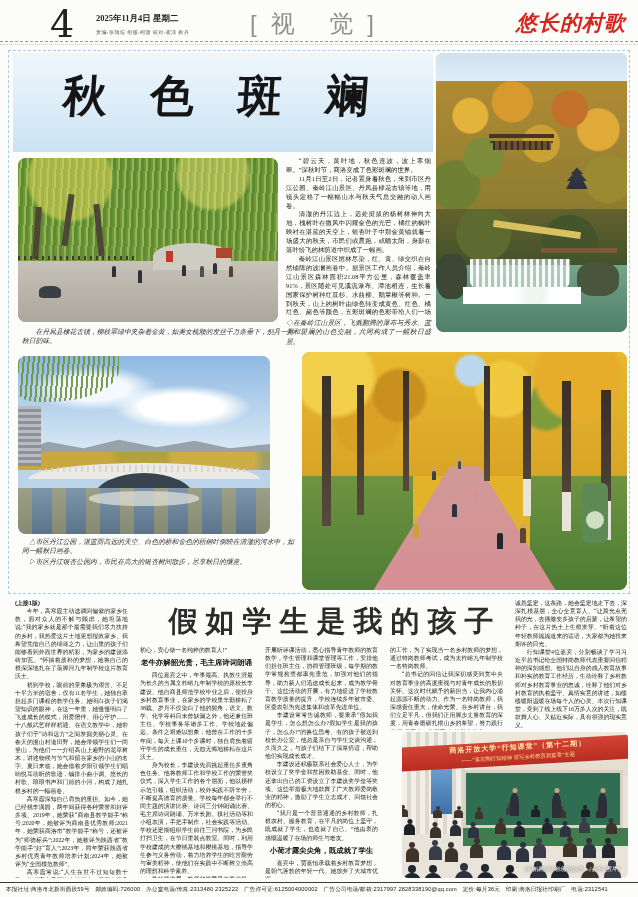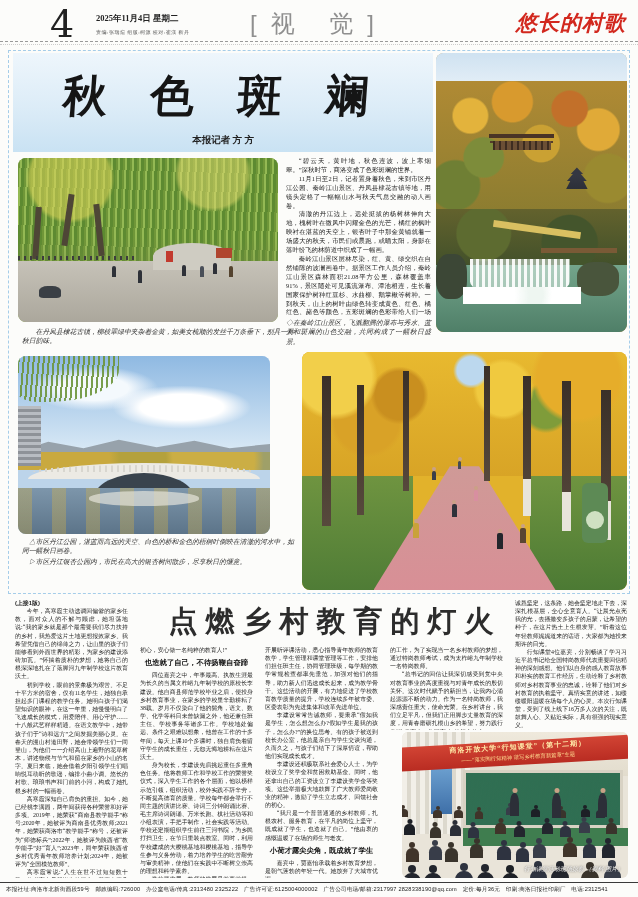--- a/index.html
+++ b/index.html
@@ -195,21 +195,20 @@
 </div>
 <div class="abs section-title">[视  觉]</div>
 <div class="abs masthead">悠长的村歌</div>
 <div class="abs header-rule"></div>
 <div class="abs header-rule2"></div>
 
 <div class="abs feature-frame"></div>
 
 <div class="abs title-box">
   <div class="feature-title">秋 色 斑 斓</div>
-  <div class="feature-byline">本报记者  方  方</div>
 </div>
 
 <div class="abs photo ph-mountain">
   <div class="pm-sky"></div>
   <div class="pm-hill"></div>
   <div class="pm-pav"></div>
   <div class="pm-pav2"></div>
   <div class="pm-pagoda"></div>
   <div class="pm-slope"></div>
   <div class="pm-ramp"></div>
@@ -292,33 +291,33 @@
   <div class="person" style="left:67%;top:74%;width:6px;height:15px;background:#5a4632;"></div>
   <div class="person" style="left:40%;top:50%;width:4px;height:9px;background:#3a3f49;"></div>
   <div class="person" style="left:48%;top:46%;width:3px;height:8px;background:#464b55;"></div>
 </div>
 
 <div class="abs cap cap-mid">
   <p>△市区丹江公园，湛蓝而高远的天空、白色的桥和金色的梧桐叶倒映在清澈的河水中，如同一幅秋日画卷。</p>
   <p>▷市区丹江银杏公园内，市民在高大的银杏树间散步，尽享秋日的惬意。</p>
 </div>
 
-<div class="abs art-headline">点燃乡村教育的灯火</div>
+<div class="abs art-headline">假如学生是我的孩子</div>
 
 <div class="abs col c1">
   <p class="noindent"><span class="continued">(上接1版)</span></p>
   <p>今年，高寒霞主动选调回偏僻的家乡任教，面对众人的不解与顾虑，她坦荡地说:“我的家乡就是那个最需要我们尽力扶持的乡村，我热爱这片土地更想报效家乡。我希望凭借自己的绵薄之力，让山里的孩子们能够看到外面世界的精彩，为家乡的建设添砖加瓦。”怀揣着质朴的梦想，她将自己的根深深地扎在了落脚河九年制学校这片教育沃土。</p>
   <p>初到学校，眼前的景象极为艰苦。不足十平方米的宿舍，仅有11名学生，她独自承担起多门课程的教学任务。她明白孩子们渴望知识的眼神，在这一年里，她慢慢明白了飞速成长的模式，用爱陪伴、用心守护……十八般武艺样样精通。在语文教学中，她带孩子们于“诗和远方”之间发掘美丽心灵。在春天的漫山村道田野，她会带领学生们一同登山，为他们一一介绍高山上遍野的花草树木，讲述物候与节气和留在家乡的小山的名字。夏日来临，她会借着夕阳引领学生们唱响悦耳动听的歌谣，编排小曲小调。悠长的村歌、琅琅书声和门前的小河，构成了她扎根乡村的一幅画卷。</p>
   <p>高寒霞深知自己肩负的重担。如今，她已经桃李满园，两年间获得各种荣誉和好评多项。2019年，她荣获“商南县教学能手”称号;2020年，她被评为商南县优秀教师;2021年，她荣获商洛市“教学能手”称号，还被评为“师德标兵”;2022年，她被评为陕西省“教学能手”好“育人”;2023年，同年荣获陕西省乡村优秀青年教师培养计划;2024年，她被评为“全国模范教师”。</p>
   <p>高寒霞常说:“人生在世不过短短数十载，教书育人是我毕生的初心。我要在平凡的岗位上发挥自己的价值，追寻人生的意义，这才是无悔、充实的青春。我的梦想，就是做一个有价值的人，一辈子坚守在自己热爱的讲台上。扎根乡村，是我无悔的选择，更是我毕生的承诺与心愿。”她说，“我将继续扎根于大山深处，守护教育</p>
 </div>
 
 <div class="abs col c2">
   <p class="noindent">初心，安心做一名纯粹的教育人!”</p>
-  <p class="subhead">也造就了自己，不待扬鞭自奋蹄</p>
+  <p class="subhead">老牛亦解韶光贵，毛主席诗词朗诵</p>
   <p>四位嘉宾之中，年事最高、执教生涯最为长久的当属文柞峪九年制学校的原校长李建设。他自商县师范学校毕业之后，便投身乡村教育事业，在家乡的学校里辛勤耕耘了38载。岁月不仅染白了他的鬓角，语文、数学、化学等科目未曾缺漏之外，他还兼任班主任、学校事务等诸多工作。学校地处偏远、条件之艰难以想象，他曾在工作的十多年间，每天上课10个多课时，独自肩负着留守学生的成长重任，无怨无悔地耕耘在这片沃土。</p>
   <p>身为校长，李建设先后挑起重任多重角色任务。他将教师工作和学校工作的荣誉奖仪式，深入学生工作的各个层面，他以榜样示范引领，组织活动，校外实践不辞辛劳，不断提高德育的质量。学校每年都会举行不同主题的演讲比赛、诗词三分钟朗诵比赛、毛主席诗词朗诵、万米长跑、棋社活动等和小组表演，手把手制作，社会实践等活动。学校还定期组织学生前往三河书院，为乡民打扫卫生，在节日里装点教室。同时，利用学校建成的大樱桃基地和樱桃基地，指导学生参与义务劳动，着力培养学生的吃苦耐劳与审美精神，使他们在实践中不断树立崇高的理想和科学素养。</p>
   <p>学校要发展，教师的发展是首要前提。近年来，随着乡村教育人才政策，许多年轻的特岗教师分配至此。因此，青年教师的培养成为学校工作的重中之重。李建设让新入职的青年教师与经验丰富的老教师结成师徒对子，并举行庄重的拜师仪式，在教育日常中，注重示范引领和传帮带行动，强化仪式感。在日常工作中，定期</p>
 </div>
 
 <div class="abs col c3">
   <p class="noindent">开展听评课活动，悉心指导青年教师的教育教学，学生管理和课堂管理等工作，安排他们担任班主任，协同管理班级，每学期的教学常规检查都率先垂范，加强对他们的指导，助力新人们迅速成长起来，成为教学骨干。这些活动的开展，有力地促进了学校教育教学质量的提升，学校连续多年被市委、区委表彰为先进集体和改革先进单位。</p>
   <p>李建设常常告诫教师，要秉承“假如我是学生，怎么想怎么办?假如学生是我的孩子，怎么办?”的换位思考。有的孩子被送到校长办公室，他总是亲自与学生交谈沟通，久而久之，与孩子们结下了深厚情谊，帮助他们实现成长成才。</p>
   <p>李建设还积极联系社会爱心人士，为学校设立了奖学金和贫困救助基金。同时，他还拿出自己的工资设立了李建设奖学金等奖项。这些举措极大地鼓舞了广大教师爱岗敬业的精神，激励了学生立志成才、回馈社会的初心。</p>
   <p>“我只是一个普普通通的乡村教师，扎根农村、服务教育，在平凡的岗位上坚守，既成就了学生，也造就了自己。”他由衷的感慨温暖了在场的师生与老友。</p>

